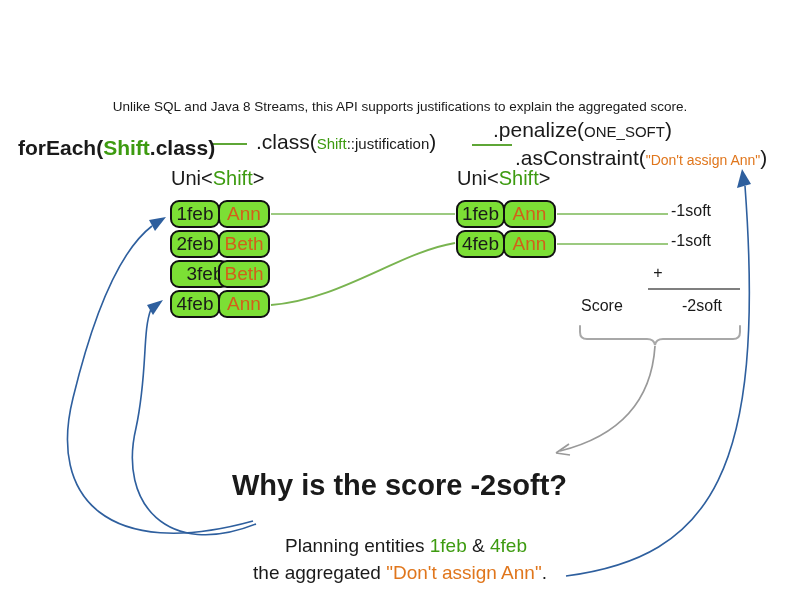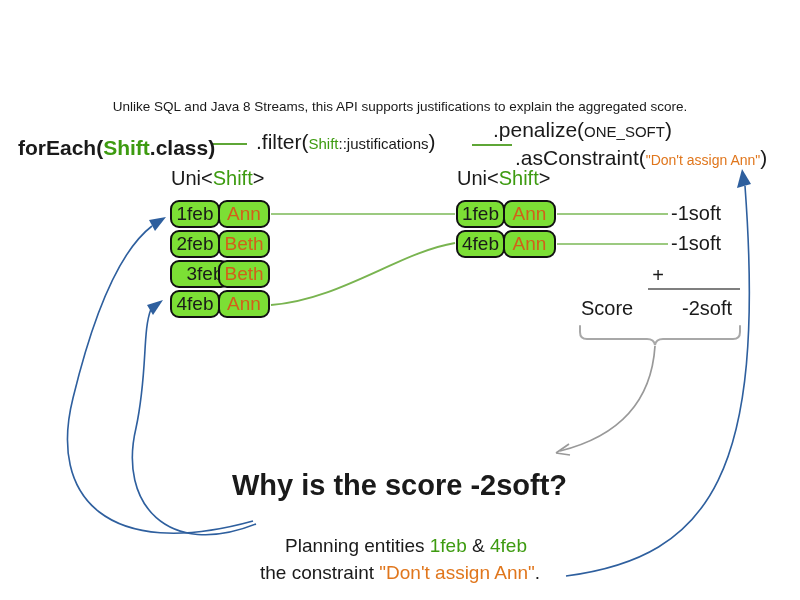--- a/index.html
+++ b/index.html
@@ -14,21 +14,21 @@
   .code{font-size:21px;}
   .code .small{font-size:15px;}
   .green{color:#3d9b10;}
   .constraint{color:#e0761c;font-size:14px;}
   .uni{font-size:20px;}
   .cellbox{
     position:absolute;height:24px;background:#7cdf35;border:2px solid #111;
     border-radius:9px;font-size:19px;line-height:24px;text-align:center;
   }
   .cellbox.name{color:#d2601a;border-radius:9px;}
-  .scoretxt{font-size:20px;}
+  .scoretxt{font-size:16px;}
   .heading{width:799px;left:0;top:469px;text-align:center;font-size:29px;font-weight:bold;}
   .bline{width:800px;left:0;text-align:center;font-size:19px;}
   svg{position:absolute;left:0;top:0;pointer-events:none;}
 </style>
 </head>
 <body>
 
 <div id="slide">
 
   <svg width="800" height="600" viewBox="0 0 800 600">
@@ -54,21 +54,21 @@
     <path d="M256,524 C168,559 118,504 136,428 C148,372 142,332 151,309" fill="none" stroke="#2e5f9e" stroke-width="1.6"></path>
     <polygon points="163,300 147,305 153,315" fill="#2e5f9e"></polygon>
     <path d="M566,576 C712,557 766,470 745,186" fill="none" stroke="#2e5f9e" stroke-width="1.6"></path>
     <polygon points="742,169 737,188 751,184" fill="#2e5f9e"></polygon>
   </svg>
 
   <div class="abs subtitle">Unlike SQL and Java 8 Streams, this API supports justifications to explain the aggregated score.</div>
 
   <div class="abs code" style="left:18px;top:136px;font-weight:bold;"><span>forEach(</span><span class="green">Shift</span><span>.class)</span></div>
 
-  <div class="abs code" style="left:256px;top:130px;"><span>.filter(</span><span class="small green">Shift</span><span class="small">::justifications</span><span>)</span></div>
+  <div class="abs code" style="left:256px;top:130px;"><span>.class(</span><span class="small green">Shift</span><span class="small">::justification</span><span>)</span></div>
 
   <div class="abs code" style="left:493px;top:118px;"><span>.penalize(</span><span class="small">ONE_SOFT</span><span>)</span></div>
 
   <div class="abs code" style="left:515px;top:146px;"><span>.asConstraint(</span><span class="constraint">"Don't assign Ann"</span><span>)</span></div>
 
   <div class="abs uni" style="left:171px;top:167px;"><span>Uni&lt;</span><span class="green">Shift</span><span>&gt;</span></div>
   <div class="abs uni" style="left:457px;top:167px;"><span>Uni&lt;</span><span class="green">Shift</span><span>&gt;</span></div>
 
   <div>
     <div class="cellbox" style="left:170px;top:200px;width:46px;">1feb</div>
@@ -89,15 +89,15 @@
   </div>
 
   <div class="abs scoretxt" style="left:671px;top:202px;">-1soft</div>
   <div class="abs scoretxt" style="left:671px;top:232px;">-1soft</div>
   <div class="abs scoretxt" style="left:640px;top:264px;width:36px;text-align:center;">+</div>
   <div class="abs scoretxt" style="left:581px;top:297px;">Score</div>
   <div class="abs scoretxt" style="left:682px;top:297px;">-2soft</div>
 
   <div class="abs heading">Why is the score -2soft?</div>
   <div class="abs bline" style="top:535px;margin-left:6px;"><span>Planning entities </span><span class="green">1feb</span><span> &amp; </span><span class="green">4feb</span></div>
-  <div class="abs bline" style="top:562px;"><span>the constraint </span><span style="color:#e0761c;">"Don't assign Ann"</span><span>.</span></div>
+  <div class="abs bline" style="top:562px;"><span>the aggregated </span><span style="color:#e0761c;">"Don't assign Ann"</span><span>.</span></div>
 
 </div>
 
 </body></html>

